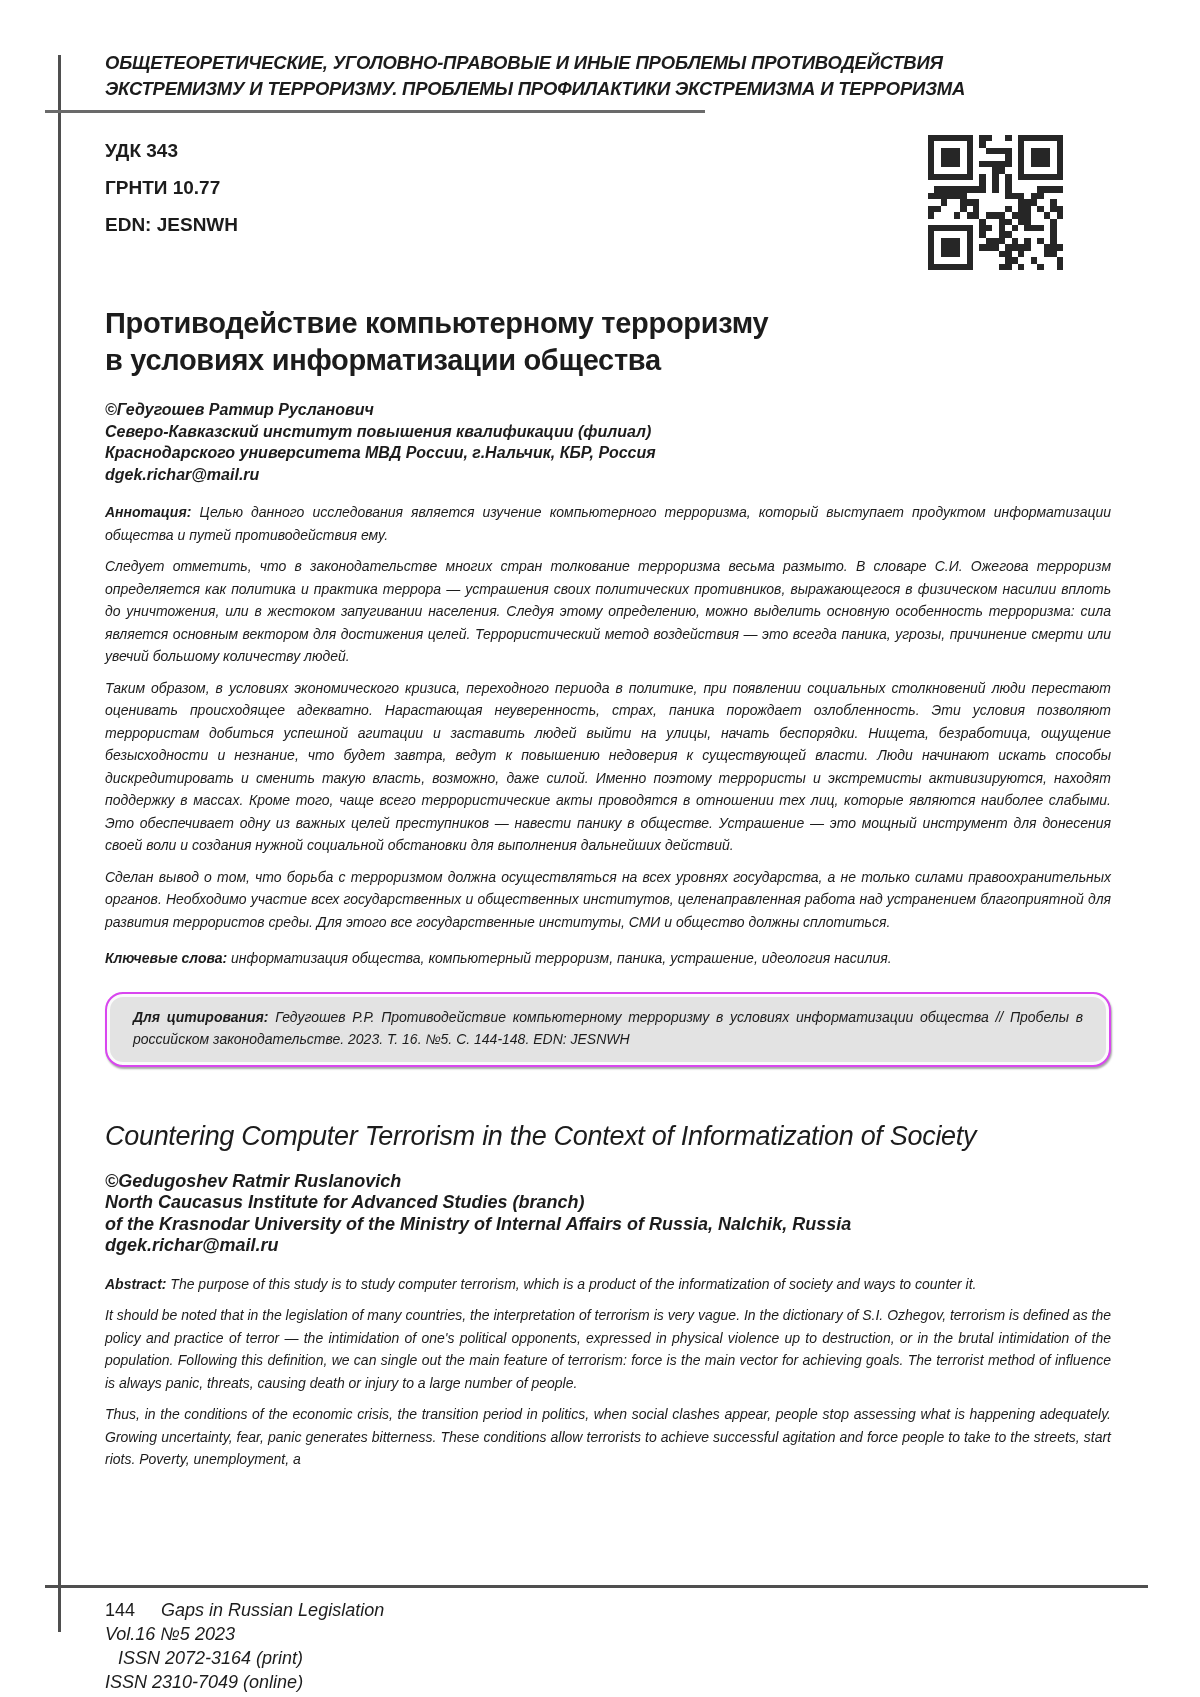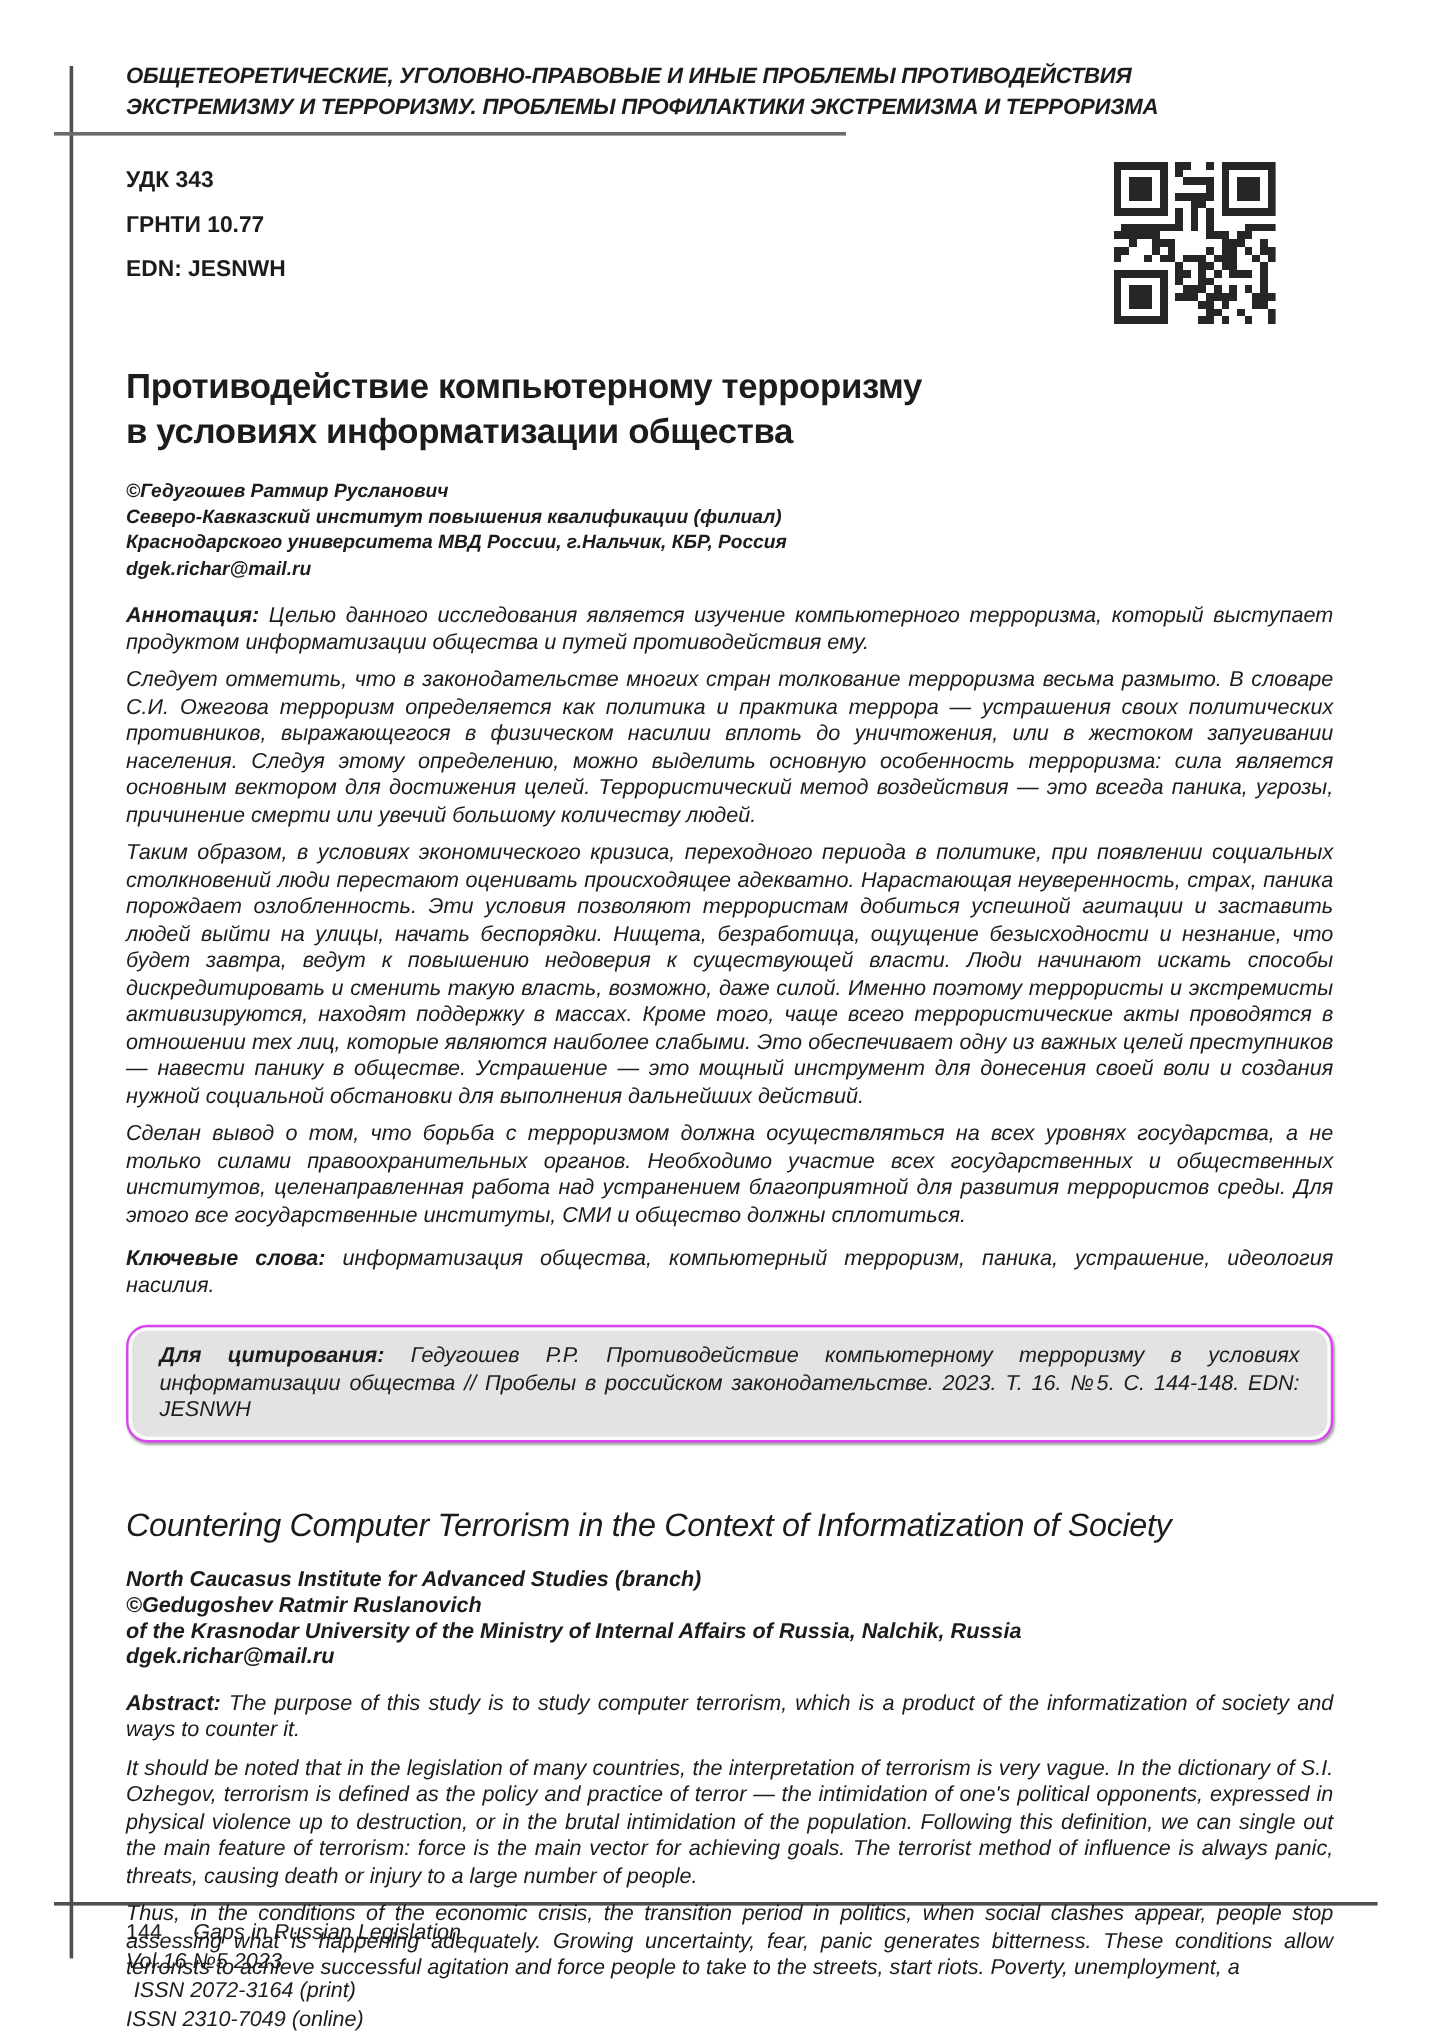--- a/index.html
+++ b/index.html
@@ -23,21 +23,21 @@
   .meta-block{margin-top:30px;}
   .meta-line{font-weight:bold;font-size:19px;line-height:37px;}
   .qr-wrap{position:absolute;left:823px;top:85px;width:135px;height:135px;}
   .ru-title{
     margin-top:62px;
     font-weight:bold;font-size:29px;line-height:37px;
     white-space:pre-line;letter-spacing:-0.3px;
   }
   .author-block{margin-top:20px;font-weight:bold;font-style:italic;font-size:16px;line-height:21.5px;}
   .author-block div{margin:0;}
-  .body-text{font-style:italic;font-size:18px;line-height:22.5px;text-align:justify;}
+  .body-text{font-style:italic;font-size:14px;line-height:22.5px;text-align:justify;}
   .body-text p{margin:9px 0 0 0;}
   .first-para{margin-top:16px !important;}
   .lbl{font-weight:bold;}
   .keywords{margin-top:14px !important;}
   .citation-box{
     margin-top:22px;
     background:#e3e3e3;
     border:2px solid #d946ef;
     border-radius:18px;
     box-shadow:inset 0 0 0 3px #fbfbfb, 1px 2px 2px rgba(0,0,0,0.35);
@@ -52,21 +52,21 @@
   .en-author{margin-top:18px;font-weight:bold;font-style:italic;font-size:18px;line-height:21.5px;}
   .footer{
     position:absolute;left:105px;top:1598px;width:1006px;
     font-size:18px;line-height:24px;
     display:flex;justify-content:space-between;align-items:flex-start;flex-direction:column;
   }
   .footer .left{display:flex;gap:26px;}
   .footer .page-num{font-style:normal;}
   .footer .journal{font-style:italic;}
   .footer .vol{font-style:italic;}
-  .footer .issn{font-style:italic;text-align:center;}
+  .footer .issn{font-style:italic;text-align:right;}
 </style>
 </head>
 <body>
 
 <div class="page">
 
   <div class="vrule"></div>
   <div class="header-rule"></div>
   <div class="footer-rule"></div>
 
@@ -335,22 +335,22 @@
     <div class="citation-box body-text">
       <p>
         <span class="lbl">Для цитирования:</span>
         <span>Гедугошев Р.Р. Противодействие компьютерному терроризму в условиях информатизации общества // Пробелы в российском законодательстве. 2023. Т. 16. №5. С. 144-148. EDN: JESNWH</span>
       </p>
     </div>
 
     <div class="en-title">Countering Computer Terrorism in the Context of Informatization of Society</div>
 
     <div class="en-author">
+      <div>©Gedugoshev Ratmir Ruslanovich</div>
       <div>North Caucasus Institute for Advanced Studies (branch)</div>
-      <div>©Gedugoshev Ratmir Ruslanovich</div>
       <div>of the Krasnodar University of the Ministry of Internal Affairs of Russia, Nalchik, Russia</div>
       <div>dgek.richar@mail.ru</div>
     </div>
 
     <div class="body-text">
       <p class="first-para">
         <span class="lbl">Abstract:</span>
         <span>The purpose of this study is to study computer terrorism, which is a product of the informatization of society and ways to counter it.</span>
       </p>
       <p>It should be noted that in the legislation of many countries, the interpretation of terrorism is very vague. In the dictionary of S.I. Ozhegov, terrorism is defined as the policy and practice of terror — the intimidation of one's political opponents, expressed in physical violence up to destruction, or in the brutal intimidation of the population. Following this definition, we can single out the main feature of terrorism: force is the main vector for achieving goals. The terrorist method of influence is always panic, threats, causing death or injury to a large number of people.</p>

